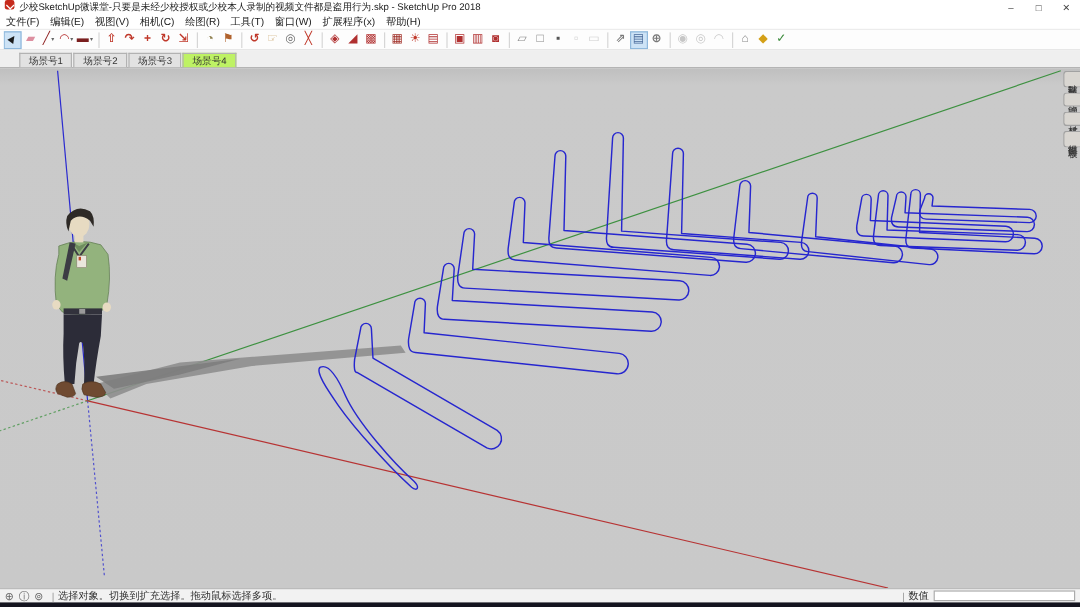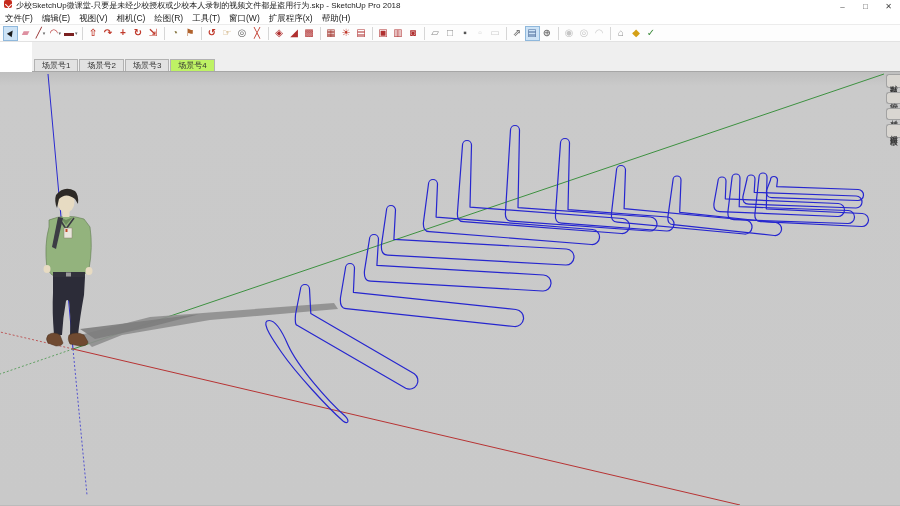--- a/index.html
+++ b/index.html
@@ -21,21 +21,21 @@
   
   .toolbar{height:17px;display:flex;align-items:center;padding-left:3px;background:#fdfdfd;border-bottom:1px solid #e2e2e2;}
   .tb-btn{height:15px;min-width:15px;border:none;background:transparent;padding:0 1px;display:flex;align-items:center;justify-content:center;font-size:10px;line-height:1;cursor:default;}
   .tb-btn .glyph{display:inline-block;font-weight:bold;font-size:10px;}
   .tb-btn.pressed{background:#cde3f6;box-shadow:inset 0 0 0 1px #8fb8dc;}
   .tb-btn.disabled{opacity:.55;}
   .tb-btn .dd{font-size:5px;color:#666;margin-left:1px;}
   .tb-sep{width:1px;height:13px;background:#d6d6d6;margin:0 3px;display:inline-block;}
 
   
-  .scenetabs{height:30px;background:#efefef;display:flex;align-items:flex-end;padding-left:2px;gap:1px;border-bottom:1px solid #a6a6a6;margin-left:32px;}
+  .scenetabs{height:15px;background:#efefef;display:flex;align-items:flex-end;padding-left:16px;gap:1px;border-bottom:1px solid #a6a6a6;}
   .scene-tab{font-size:8px;color:#333;padding:1px 7px 1px 7px;background:#e2e2e2;border:1px solid #b2b2b2;border-bottom:none;line-height:9px;cursor:default;}
   .scene-tab.active{background:#bef264;}
 
   
   .viewport{position:relative;height:433px;background:linear-gradient(#bfbfbf 0px,#cacaca 14px,#c9c9c9 100%);overflow:hidden;}
   .viewport svg{position:absolute;left:0;top:0;}
   .tray{position:absolute;right:0;top:2px;width:15px;display:flex;flex-direction:column;gap:4px;align-items:flex-end;}
   .tray-tab{writing-mode:vertical-rl;font-size:8px;color:#333;background:#d9d6d1;border:1px solid #a2a2a2;border-right:none;border-radius:3px 0 0 3px;padding:4px 1px;letter-spacing:1px;line-height:11px;cursor:default;}
 
   
@@ -279,20 +279,21 @@
       </div>
   </div>
 
   <div class="statusbar">
     <div class="status-icons">
         <span class="status-ic">⊕</span>
         <span class="status-ic">ⓘ</span>
         <span class="status-ic">⊚</span>
       </div>
     <span class="status-sep">|</span>
+    <span>选择对象。切换到扩充选择。拖动鼠标选择多项。</span>
     <div class="measure">
       <span class="status-sep">|</span>
       <span>数值</span>
       <input value="" style="">
     </div>
   </div>
 
   <div class="bottom-strip"></div>
 </div>
 

